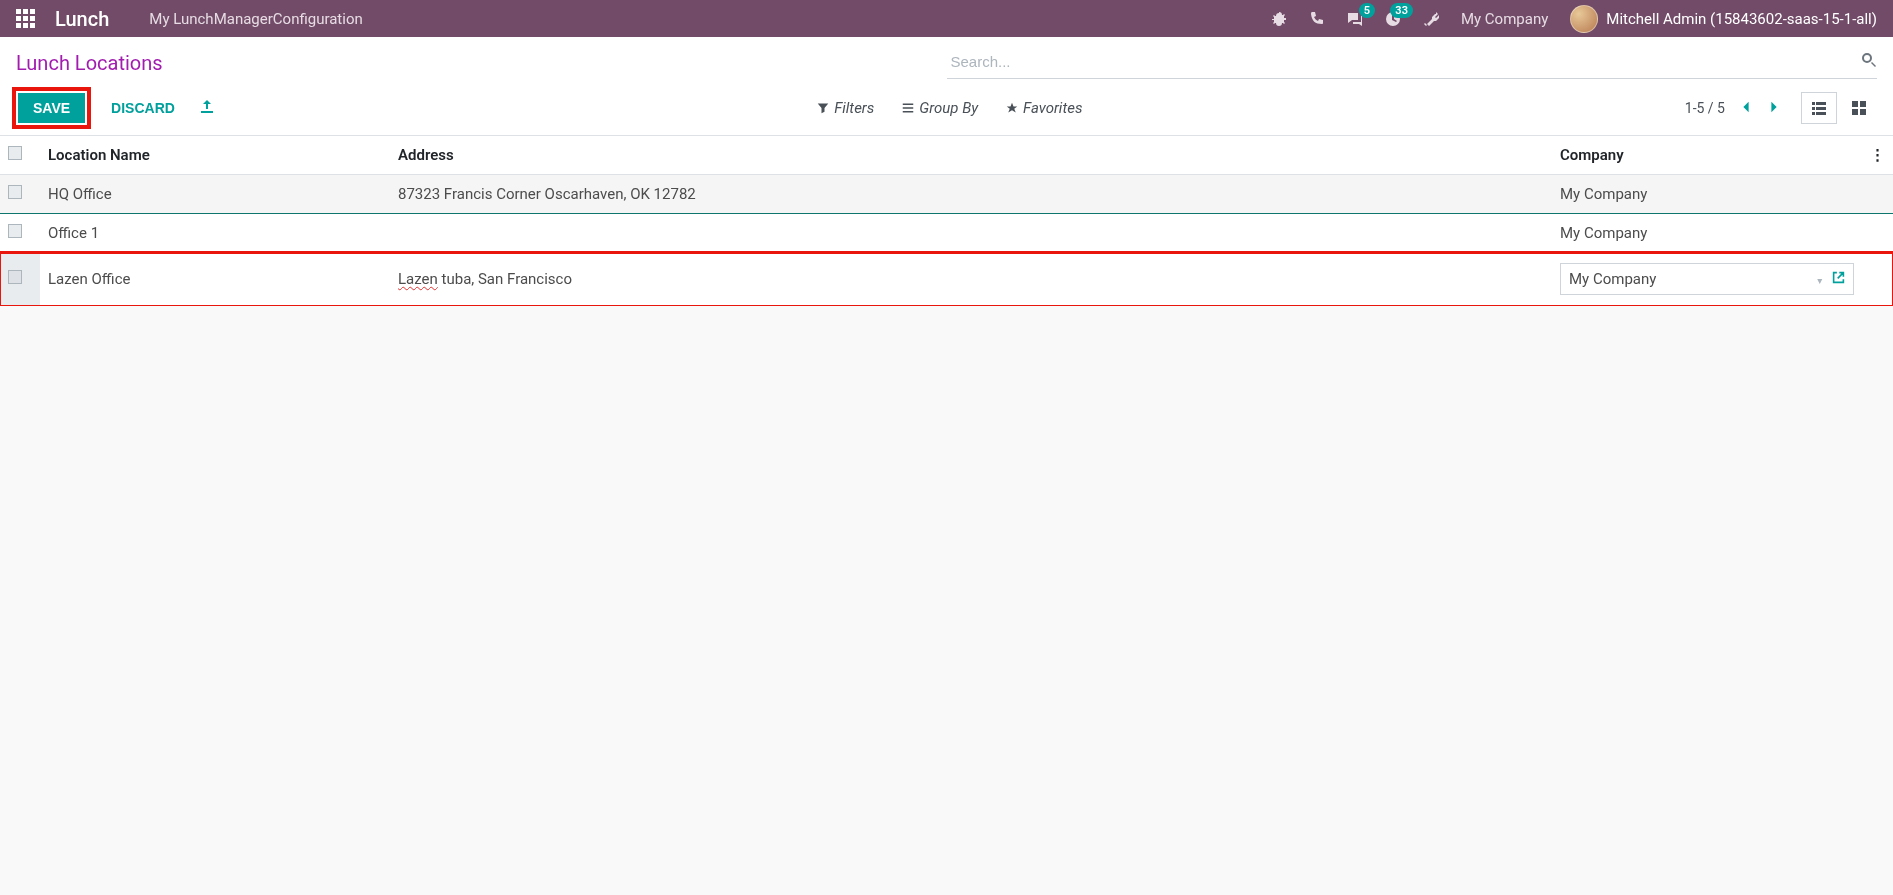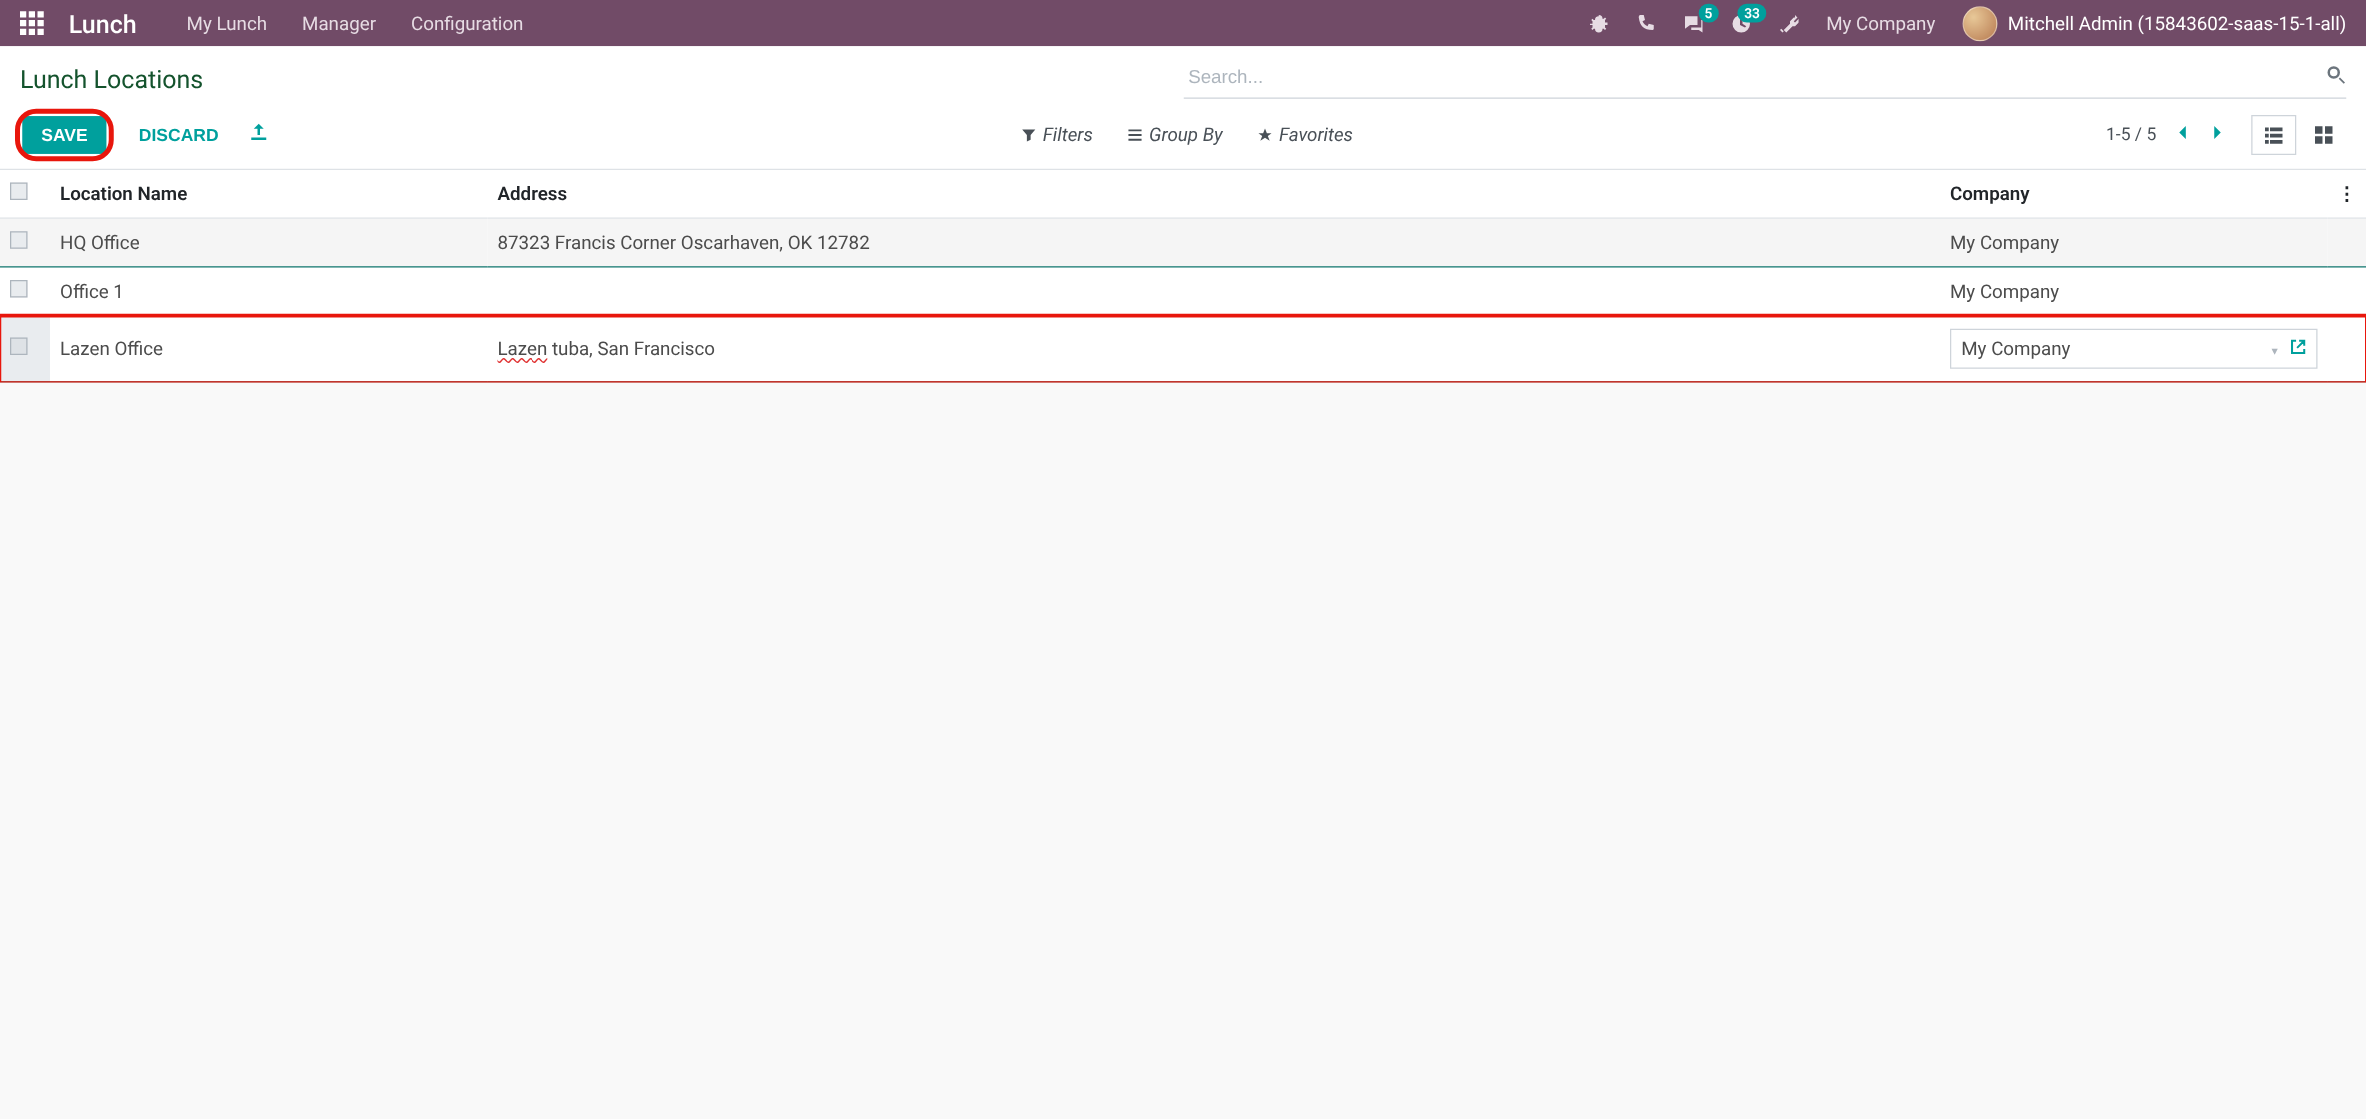--- a/index.html
+++ b/index.html
@@ -40,21 +40,20 @@
       width: 5px;
       height: 5px;
     }
     .brand {
       font-size: 20px;
       font-weight: 500;
       color: #fff;
     }
     .nav-menu {
       display: flex;
-      gap: 28px;
       margin-left: 20px;
     }
     .nav-menu-item {
       color: #e7dce4;
       cursor: pointer;
       font-size: 15px;
     }
     .navbar-right {
       display: flex;
       align-items: center;
@@ -100,21 +99,21 @@
       padding: 10px 16px 0 16px;
       border-bottom: 1px solid #dee2e6;
     }
     .cp-top {
       display: flex;
       justify-content: space-between;
       align-items: flex-start;
     }
     .breadcrumb {
       font-size: 20px;
-      color: #14532d;
+      color: #a21caf;
       padding: 4px 0;
     }
     .search-wrap {
       flex: 0 0 50%;
       display:flex;
       align-items:center;
       border-bottom: 1px solid #ced4da;
       padding-bottom: 2px;
     }
     .search-input {
@@ -305,21 +304,21 @@
       <input class="search-input" placeholder="Search..." style="">
       <span class="search-icon-btn">
         <svg width="16" height="16" viewBox="0 0 16 16" fill="currentColor">
             <path d="M6 1a5 5 0 1 1 0 10 5 5 0 0 1 0-10zm0 2a3 3 0 1 0 0 6 3 3 0 0 0 0-6zm5 7l4 4-1 1-4-4z"></path>
           </svg>
       </span>
     </div>
   </div>
   <div class="cp-bottom">
     <div class="cp-bottom-left">
-      <span class="highlight-red" style="display:inline-flex;padding:2px;border-radius:13px;">
+      <span class="highlight-red" style="display:inline-flex;padding:2px;">
         <button class="btn-save">SAVE</button>
       </span>
       <button class="btn-discard">DISCARD</button>
       <span class="btn-export">
         <svg width="16" height="16" viewBox="0 0 16 16" fill="currentColor">
             <path d="M8 1l4 4H9v5H7V5H4l4-4zM2 12h12v2H2z"></path>
           </svg>
       </span>
     </div>
     <div class="cp-bottom-center">

